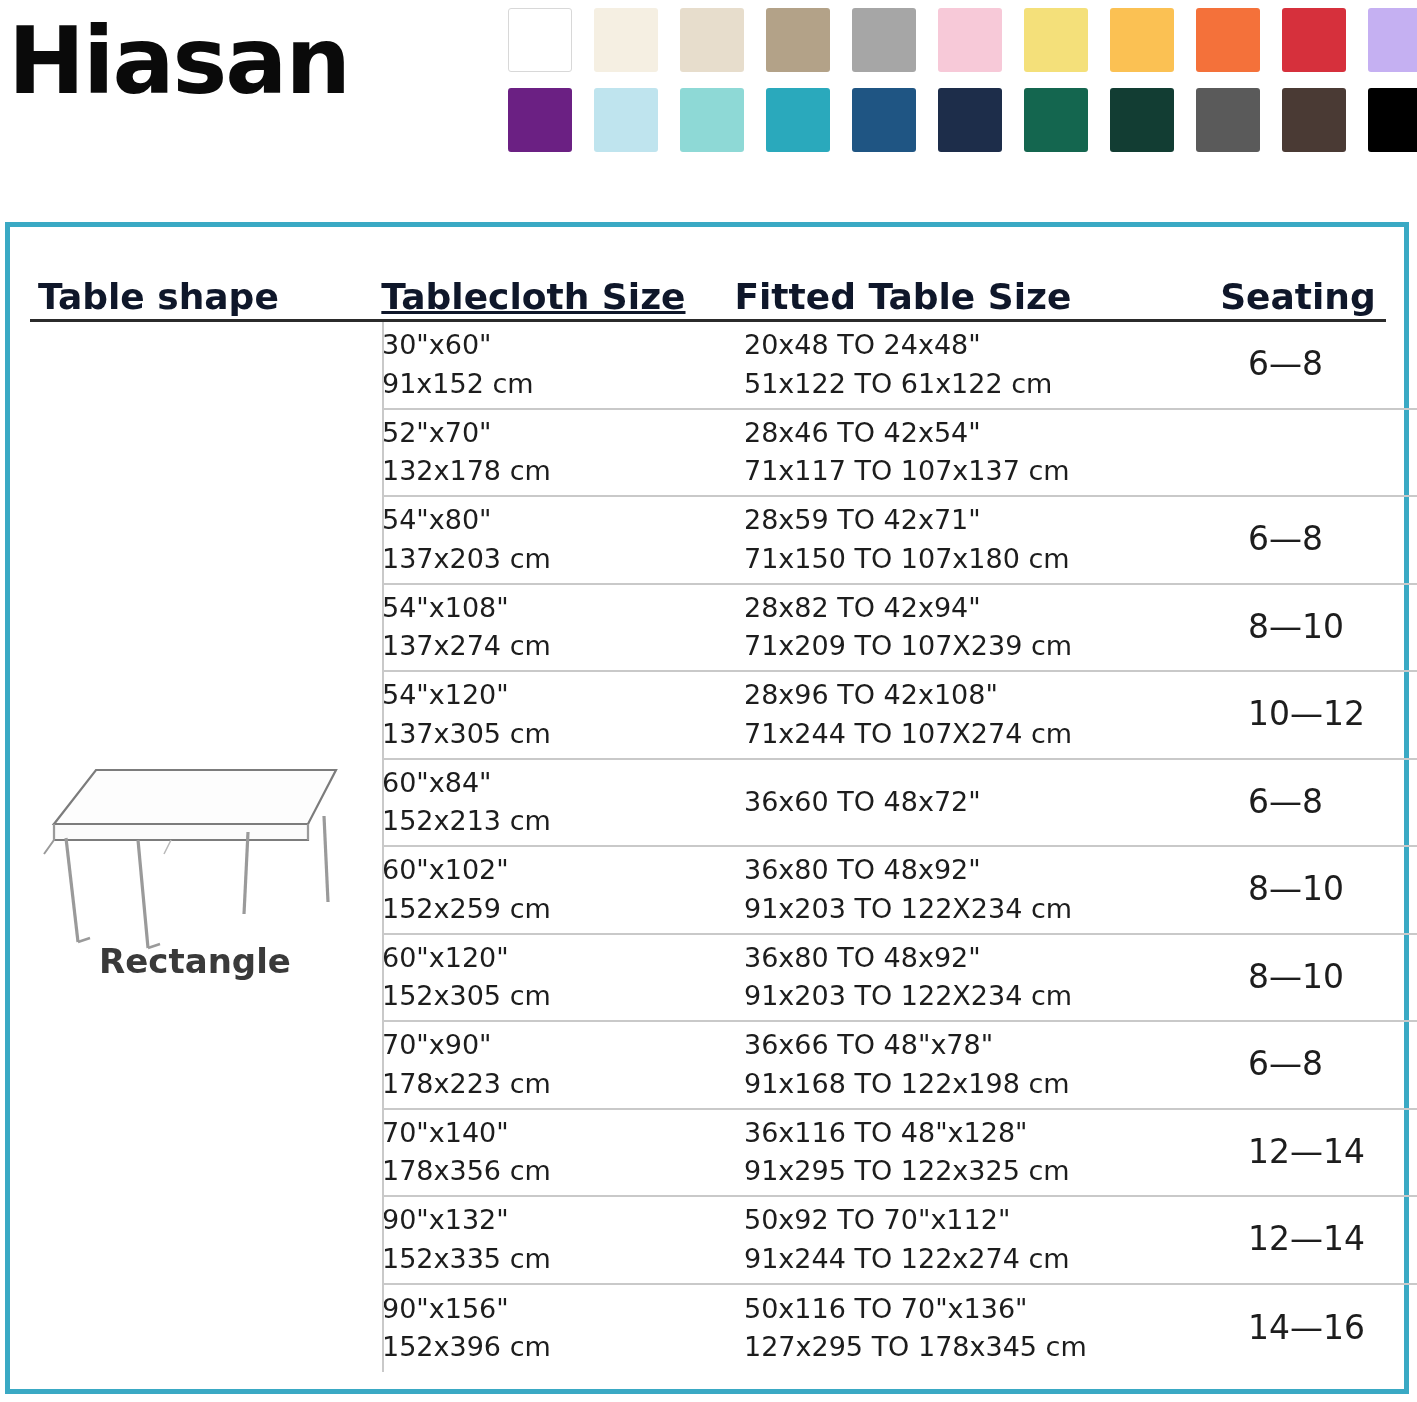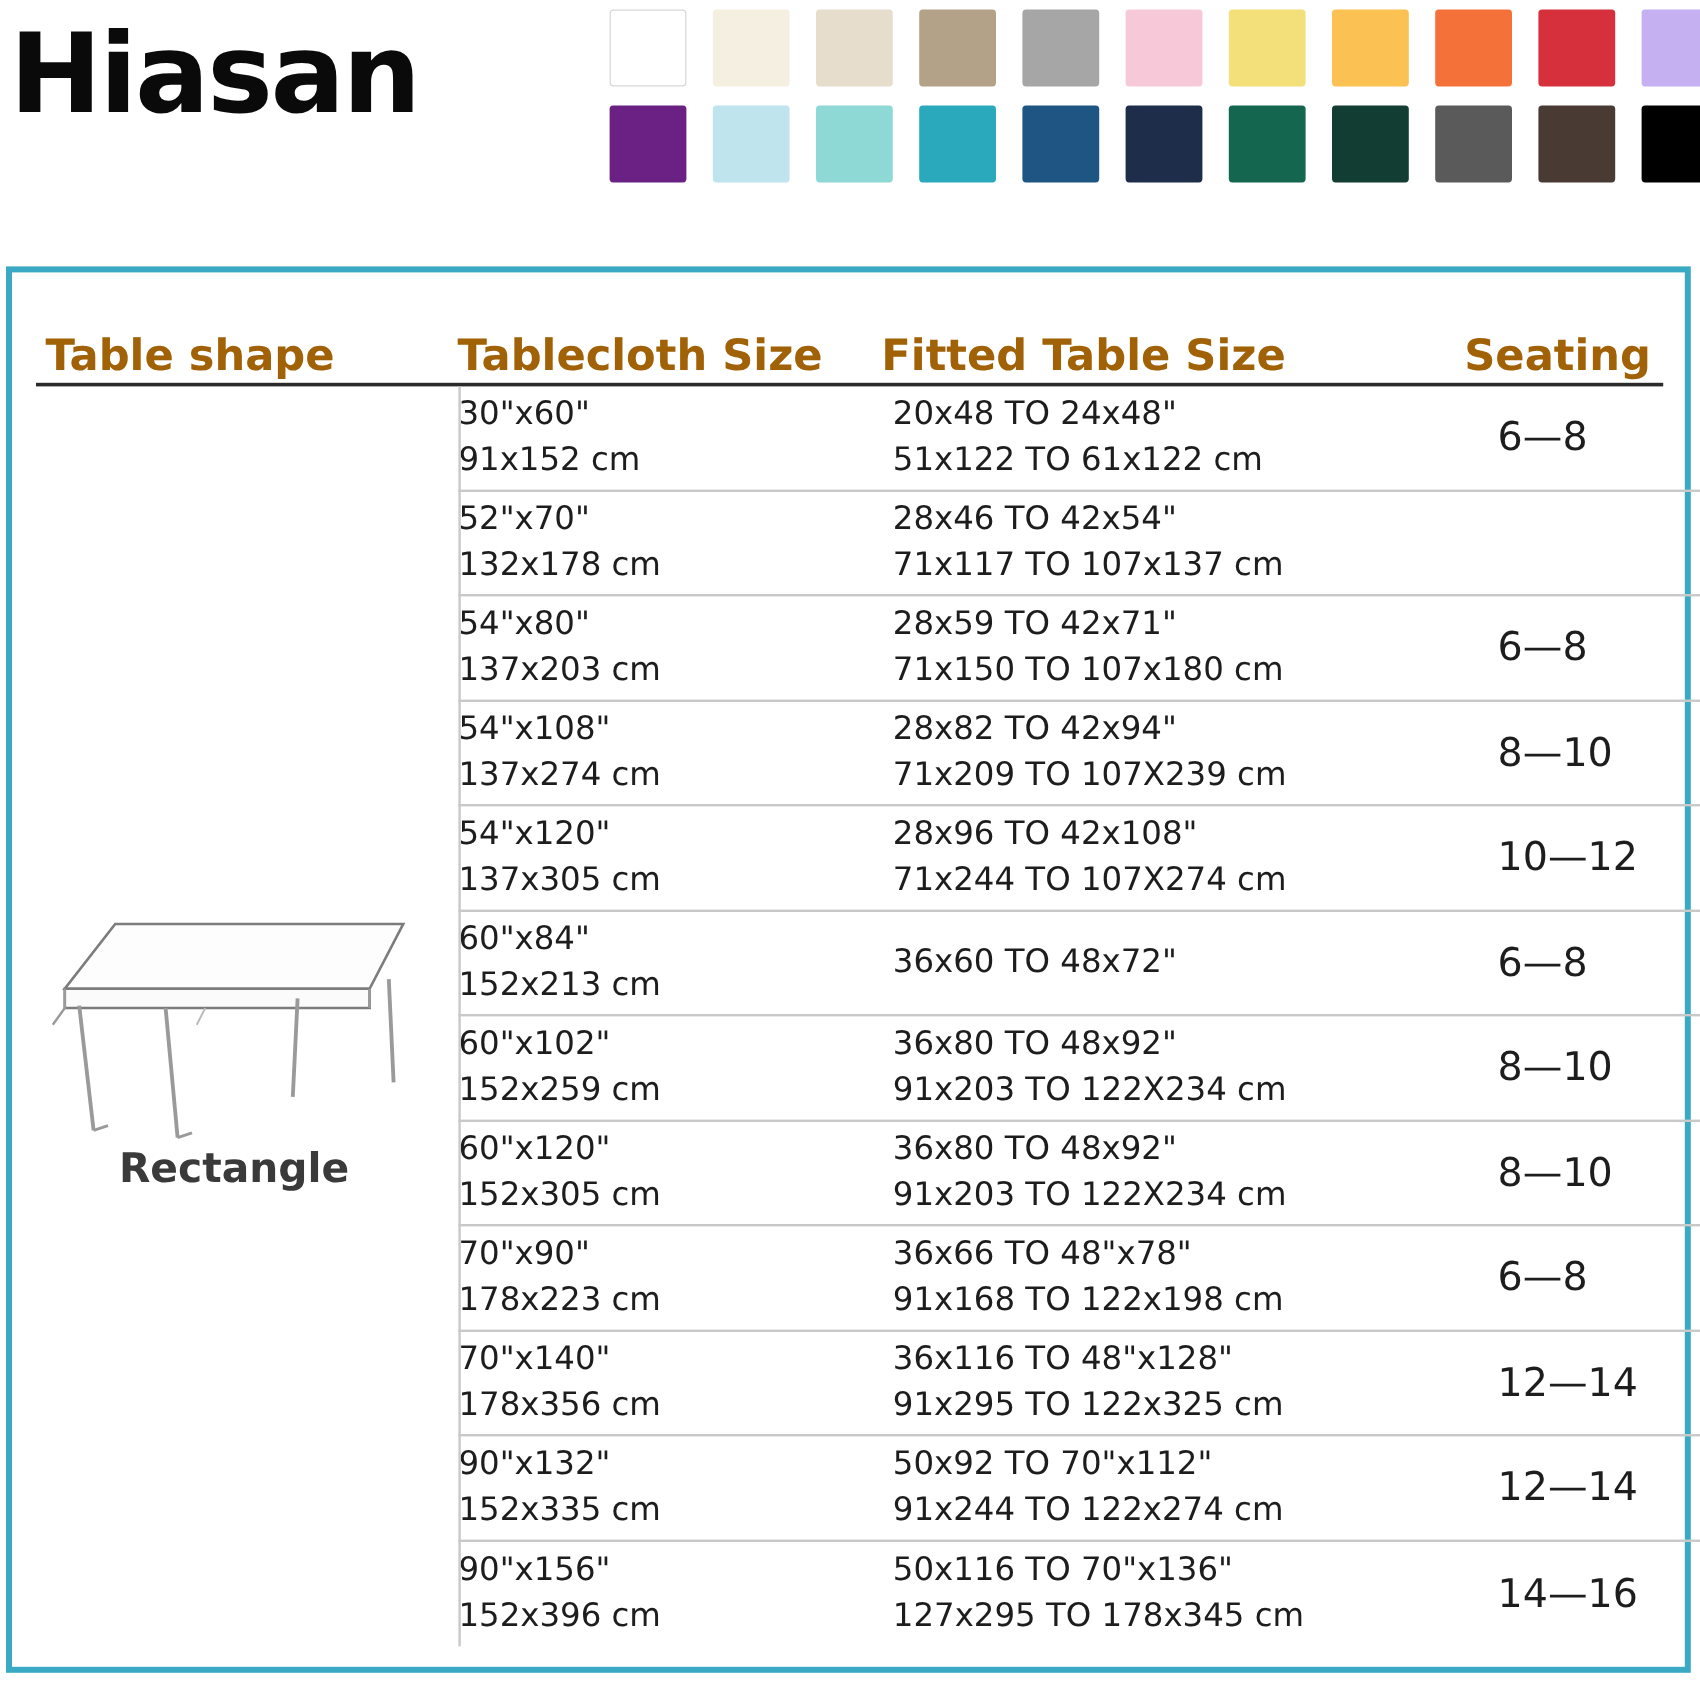--- a/index.html
+++ b/index.html
@@ -77,25 +77,25 @@
   .thead {
     display: flex;
     align-items: flex-end;
     height: 68px;
     border-bottom: 3px solid #2b2b2b;
     padding-bottom: 2px;
   }
   .th {
     font-size: 36px;
     font-weight: 700;
-    color: #a16207;
+    color: #0f172a;
     font-family: "DejaVu Sans", sans-serif;
   }
   .c-shape  { width: 352px; padding-left: 8px; }
-  .c-cloth  { width: 362px; }
+  .c-cloth  { width: 362px; text-decoration: underline; }
   .c-fitted { width: 498px; }
   .c-seat   { width: 170px; }
 
   
   .tbody {
     position: relative;
     display: flex;
   }
   .shape-col {
     width: 352px;
@@ -105,21 +105,21 @@
   .shape-art {
     position: absolute;
     left: 6px;
     top: 440px;
     width: 330px;
     height: 190px;
   }
   .shape-label {
     position: absolute;
     left: 0;
-    top: 632px;
+    top: 619px;
     width: 330px;
     text-align: center;
     font-size: 34px;
     font-weight: 700;
     color: #3a3a3a;
     font-family: "DejaVu Sans", sans-serif;
   }
 
   .rows-col {
     flex: 1 1 auto;

